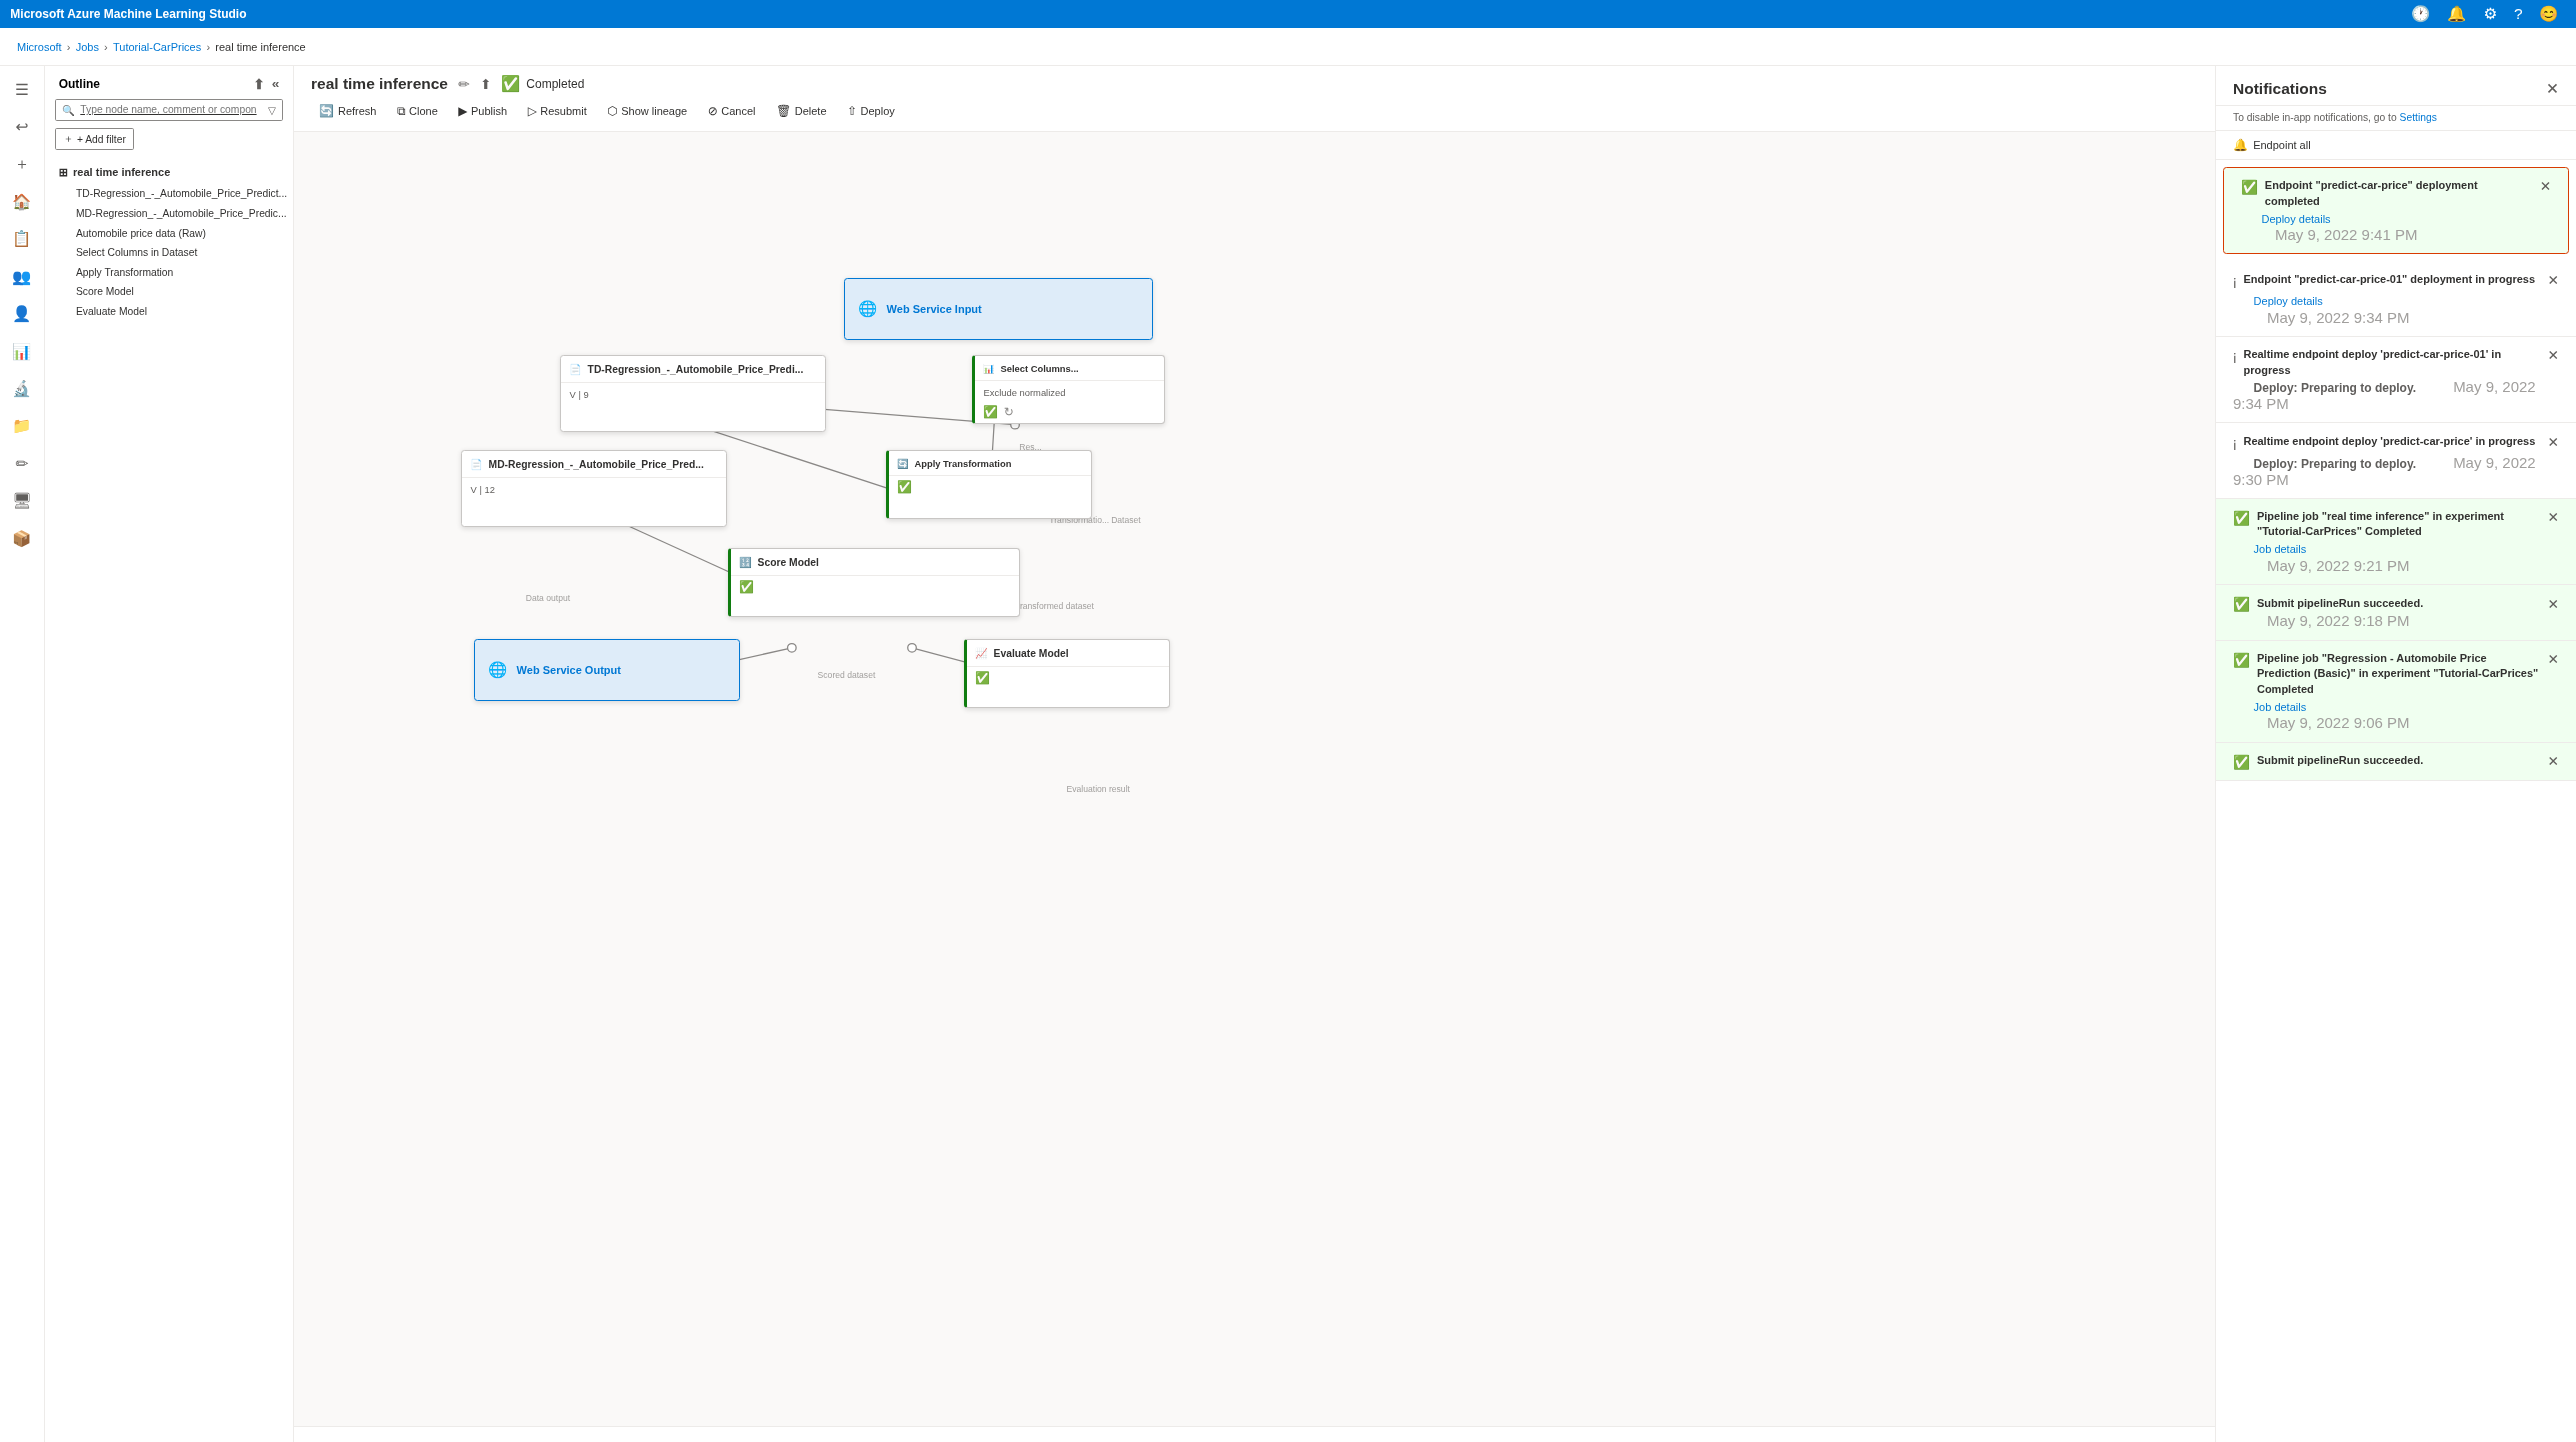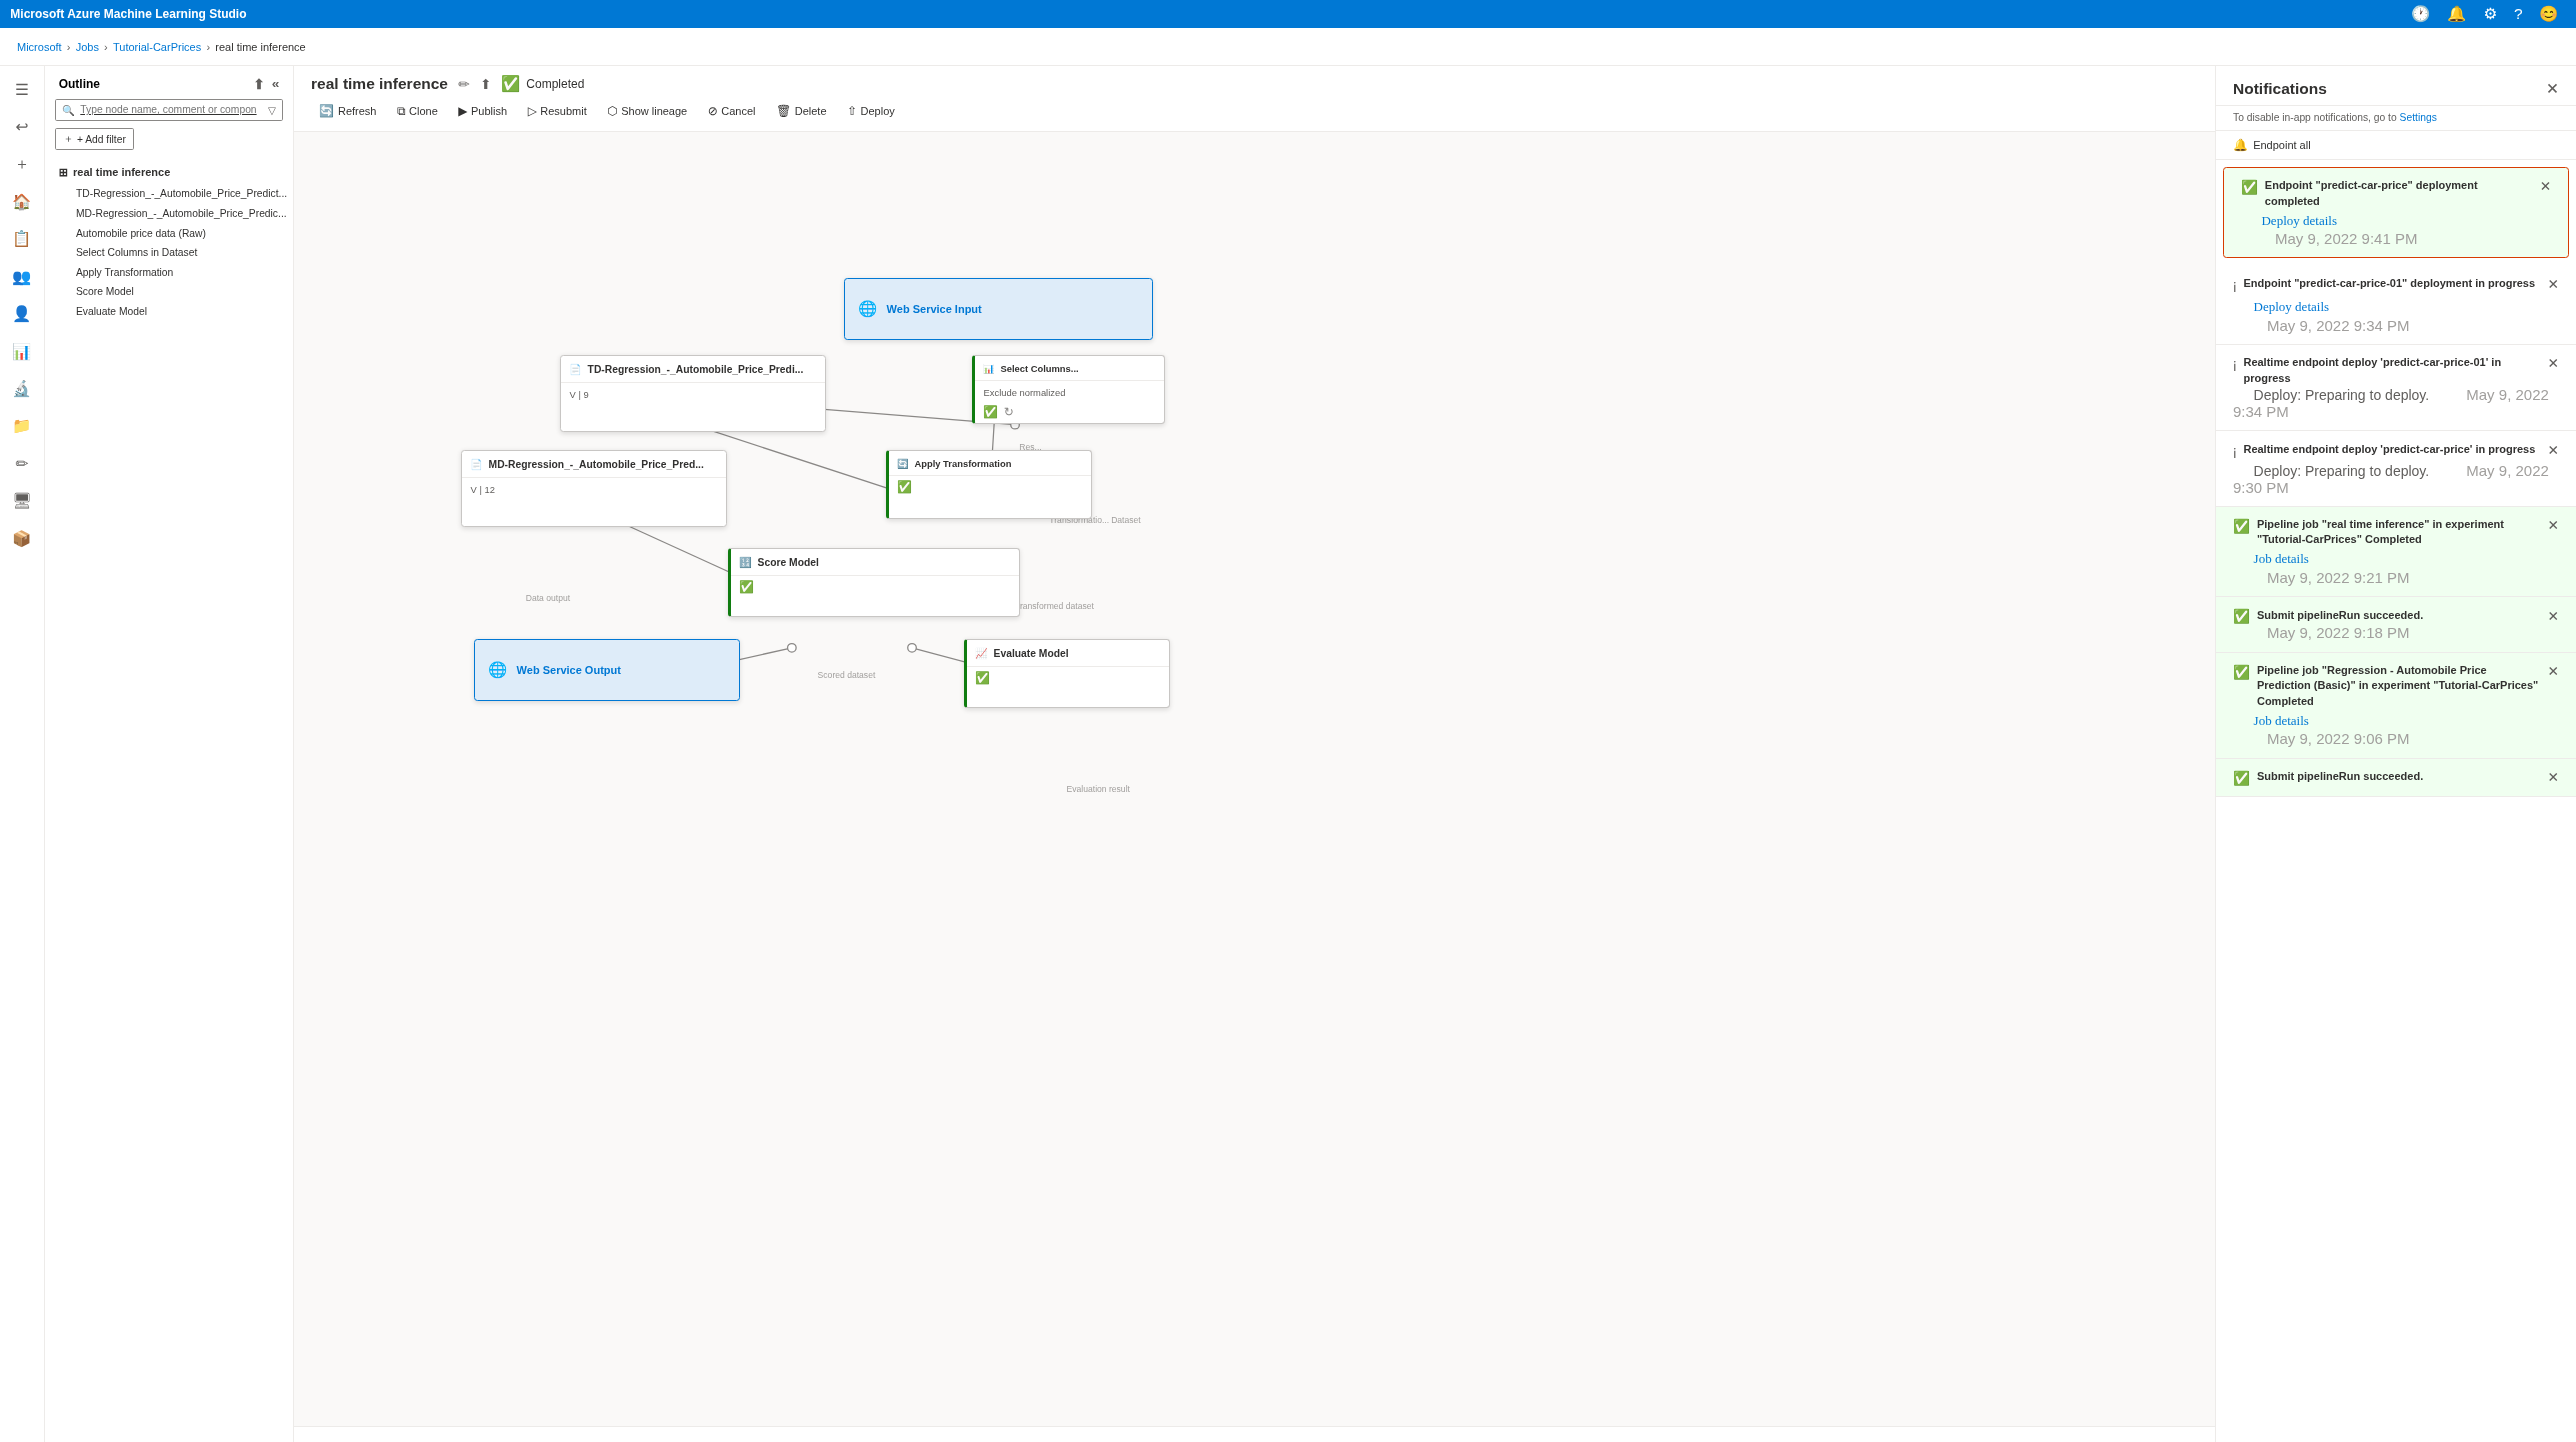--- a/index.html
+++ b/index.html
@@ -148,23 +148,23 @@
       padding: 10.3px 17px; border-bottom: 0.9px solid #edebe9; position: relative;
     }
     .notif-item.highlighted { background: #f0fff0; border: 1.7px solid #d83b01; border-radius: 3.4px; margin: 6.9px; }
     .notif-item.success-bg { background: #f0fff0; }
     .notif-item-header { display: flex; align-items: flex-start; gap: 6.9px; }
     .notif-item-icon { font-size: 13.7px; margin-top: 0.9px; flex-shrink: 0; }
     .notif-item-icon.info { color: #605e5c; }
     .notif-item-icon.success { color: #107c10; }
     .notif-item-title { font-size: 11px; font-weight: 600; color: #323130; flex: 1; line-height: 1.4; }
     .notif-item-close { cursor: pointer; font-size: 13.7px; color: #605e5c; flex-shrink: 0; }
-    .notif-item-link { color: #0078d4; text-decoration: none; font-size: 13px; display: block; margin: 3.4px 0 1.7px 20.6px; font-family: Liberation Serif, serif; }
+    .notif-item-link { color: #0078d4; text-decoration: none; font-size: 11px; display: block; margin: 3.4px 0 1.7px 20.6px; }
     .notif-item-time { font-size: 15px; color: #a19f9d; margin-left: 34px; }
-    .notif-item-desc { font-size: 14px; color: #605e5c; margin: 1.7px 0 1.7px 20.6px; }
+    .notif-item-desc { font-size: 12px; color: #605e5c; margin: 1.7px 0 1.7px 20.6px; font-weight: bold; }
 
     
     .connections-svg {
       position: absolute; top: 0; left: 0; width: 100%; height: 100%;
       pointer-events: none;
     }
   </style>
 </head>
 <body>
 

